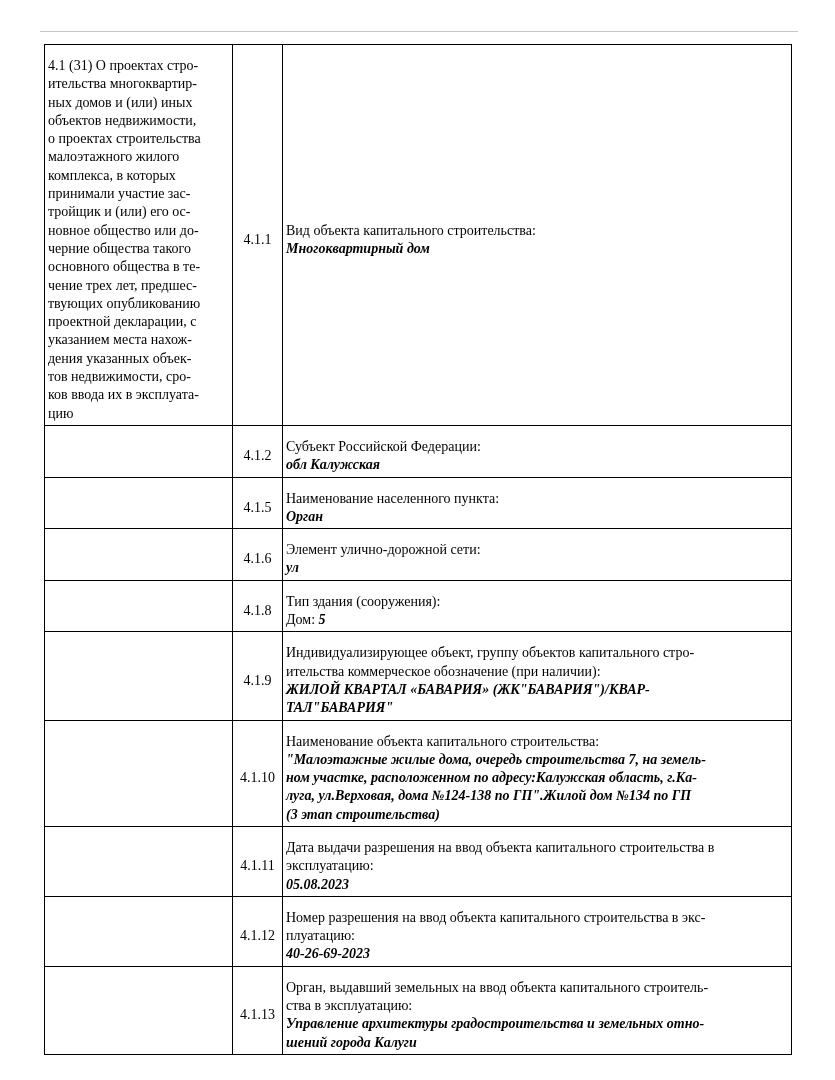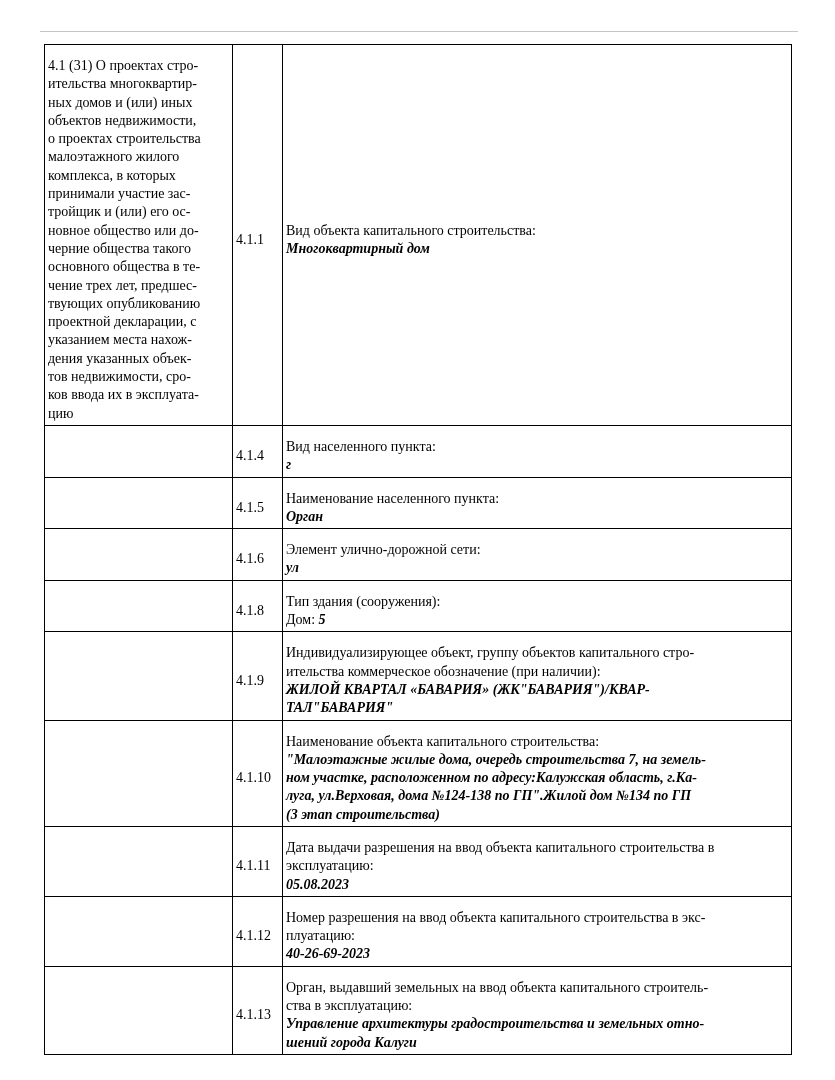--- a/index.html
+++ b/index.html
@@ -43,20 +43,21 @@
   }
   td.c-left {
     vertical-align: top;
     white-space: pre-line;
     padding-left: 2px;
     padding-right: 4px;
   }
   td.c-num {
     vertical-align: middle;
     padding-left: 2px;
+    text-align: center;
   }
   td.c-field {
     vertical-align: middle;
     padding-left: 4px;
     margin-top: 48px;
   }
   .lbl {
     display: block;
     white-space: pre-line;
   }
@@ -106,26 +107,26 @@
 дения указанных объек-
 тов недвижимости, сро-
 ков ввода их в эксплуата-
 цию</td>
       <td class="c-num">4.1.1</td>
       <td class="c-field">
         <span class="lbl">Вид объекта капитального строительства:</span>
         <span class="val-line"><span></span><span class="val">Многоквартирный дом</span></span>
       </td>
     </tr>
-    <tr class="r4">
-      <td class="c-left"></td>
-      <td class="c-num">4.1.4</td>
-      <td class="c-field">
-        <span class="lbl">Вид населенного пункта:</span>
-        <span class="val-line"><span></span><span class="val">г</span></span>
+    <tr class="r2">
+      <td class="c-left"></td>
+      <td class="c-num">4.1.2</td>
+      <td class="c-field">
+        <span class="lbl">Субъект Российской Федерации:</span>
+        <span class="val-line"><span></span><span class="val">обл Калужская</span></span>
       </td>
     </tr>
     <tr class="r5">
       <td class="c-left"></td>
       <td class="c-num">4.1.5</td>
       <td class="c-field">
         <span class="lbl">Наименование населенного пункта:</span>
         <span class="val-line"><span></span><span class="val">Орган</span></span>
       </td>
     </tr>

